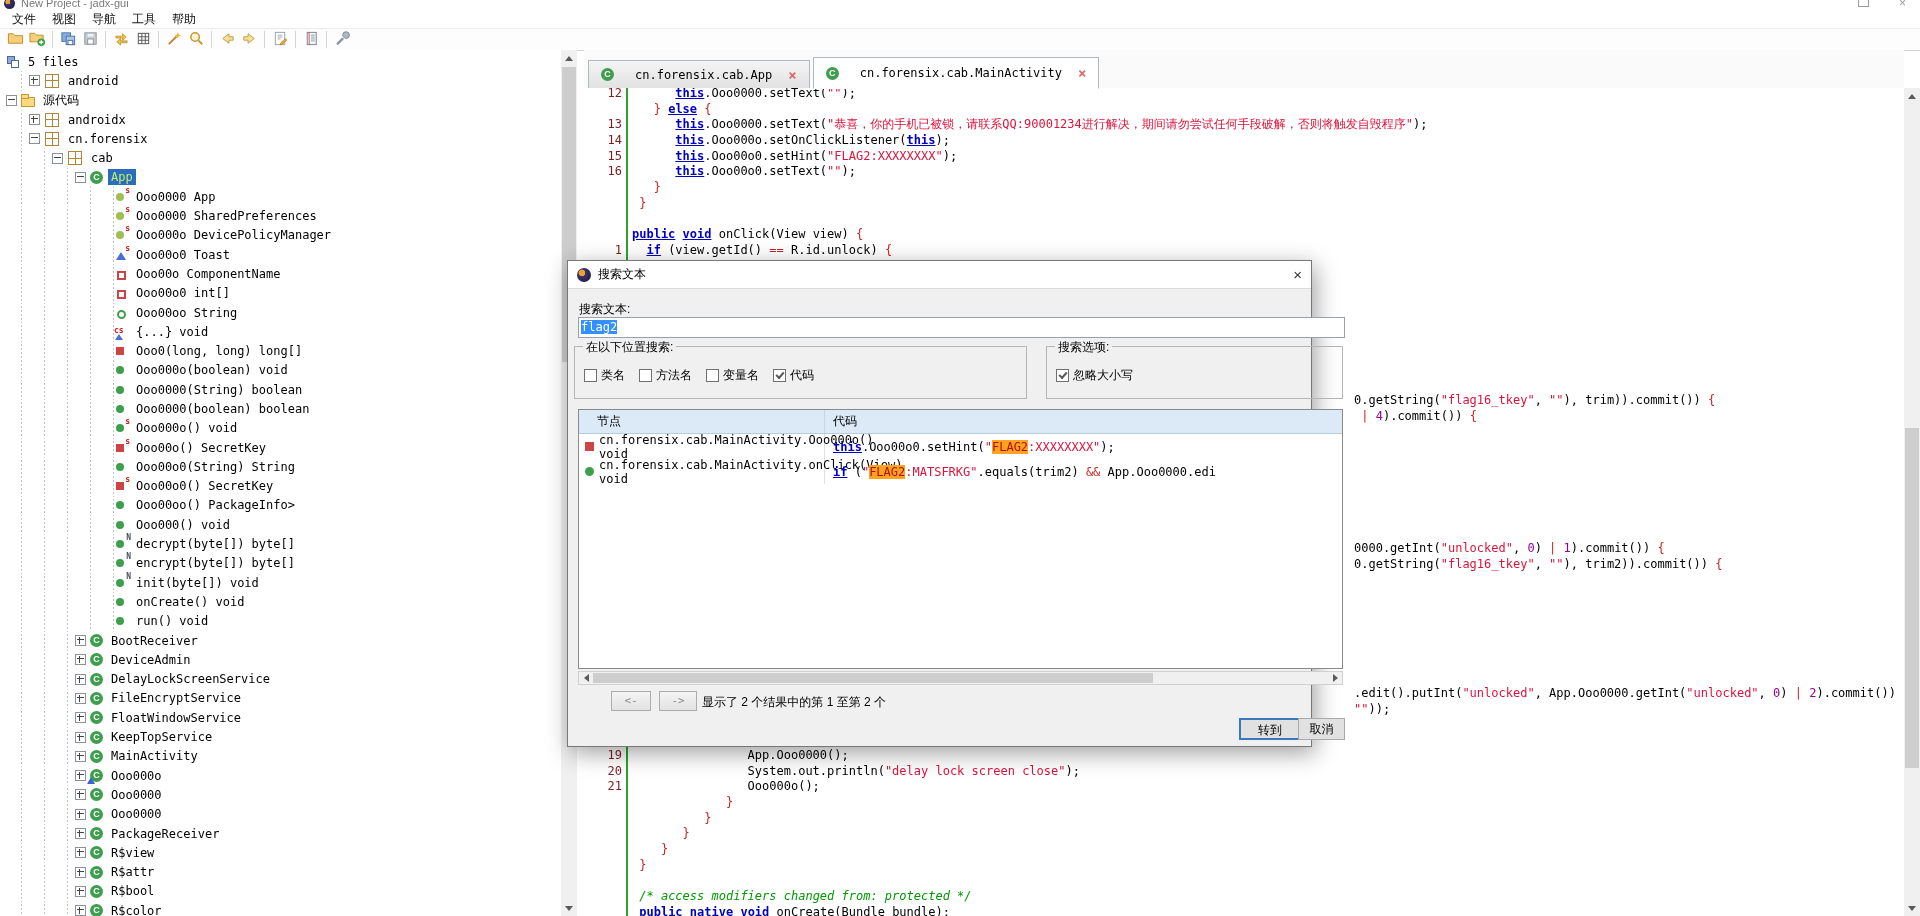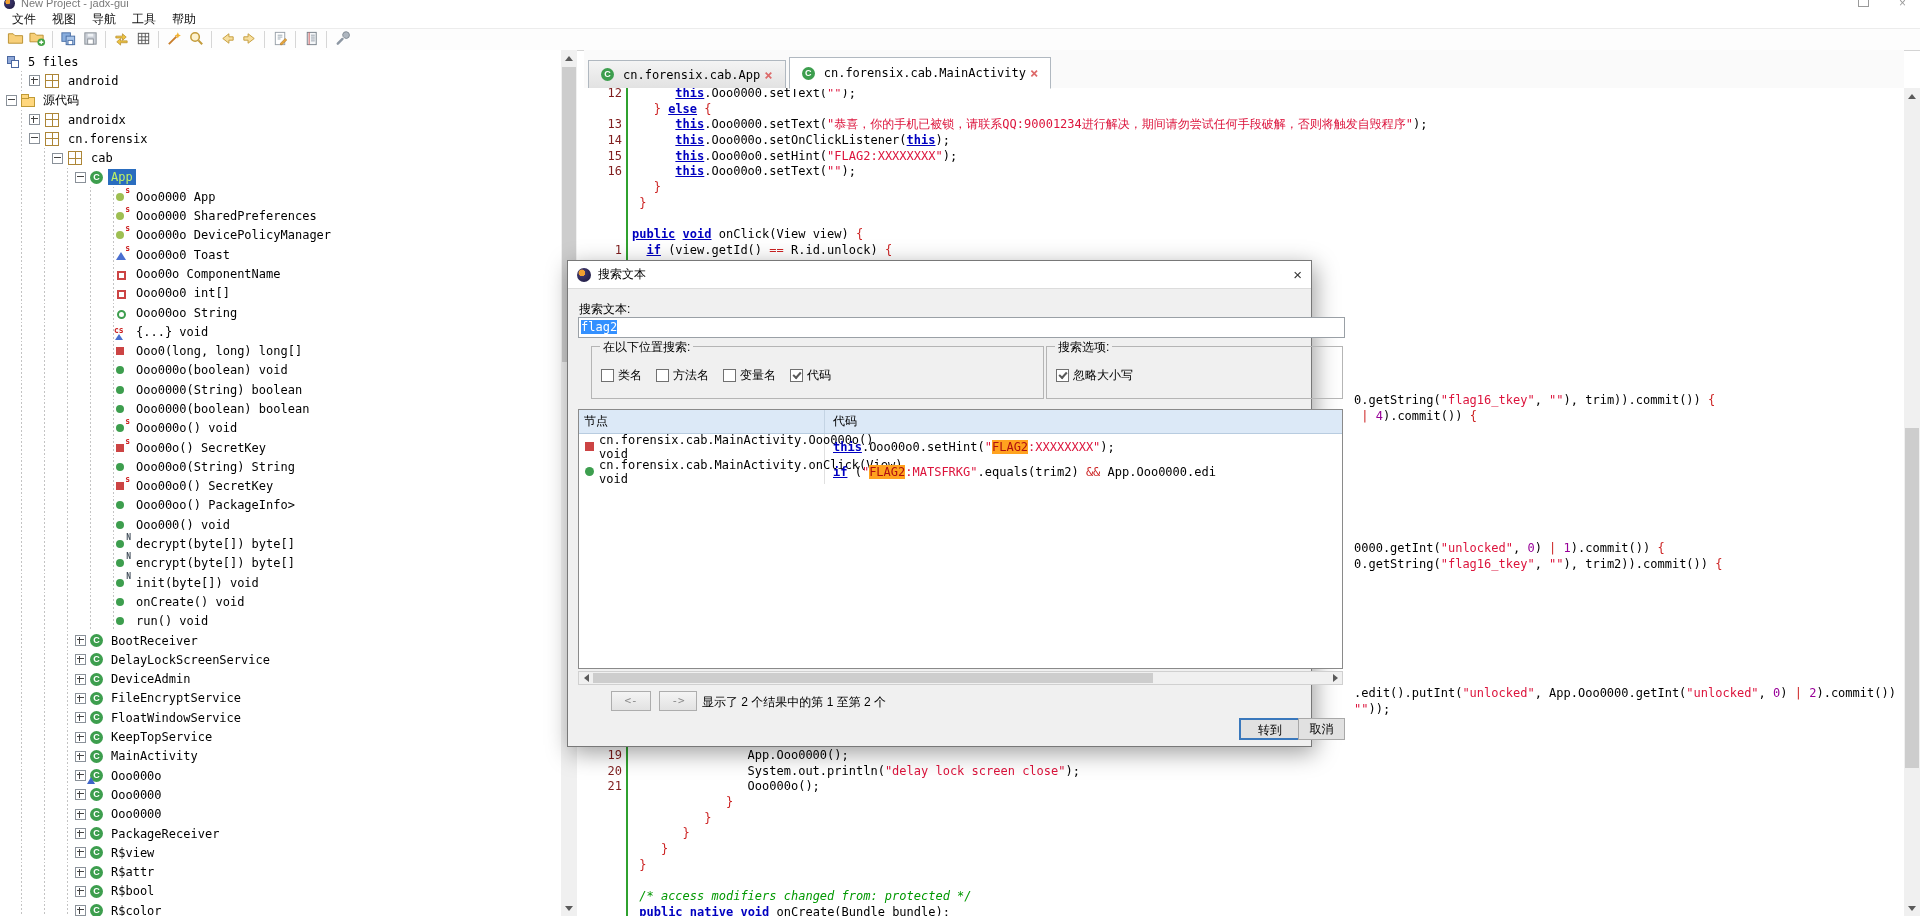--- a/index.html
+++ b/index.html
@@ -61,21 +61,21 @@
   .sb .thumb{position:absolute;left:1px;right:1px;background:#cdcdcd;}
   .sb .arr{position:absolute;left:0;width:100%;height:16px;display:flex;align-items:center;justify-content:center;}
   .tri-up{width:0;height:0;border-left:4px solid transparent;border-right:4px solid transparent;border-bottom:5px solid #5a5a5a;}
   .tri-down{width:0;height:0;border-left:4px solid transparent;border-right:4px solid transparent;border-top:5px solid #5a5a5a;}
   .tri-left{width:0;height:0;border-top:4px solid transparent;border-bottom:4px solid transparent;border-right:5px solid #5a5a5a;}
   .tri-right{width:0;height:0;border-top:4px solid transparent;border-bottom:4px solid transparent;border-left:5px solid #5a5a5a;}
 
   
   #editor{position:absolute;left:584px;top:50px;width:1320px;bottom:0;background:#fff;}
   #tabbar{position:absolute;left:0;top:0;right:0;height:38px;background:#fafafa;border-bottom:1px solid #aab2ba;display:flex;align-items:flex-end;padding-left:4px;}
-  .tab{display:flex;align-items:center;gap:4px;height:27px;padding:0 12px;border:1px solid #b0b8c0;border-bottom:none;
+  .tab{display:flex;align-items:center;gap:16px;height:27px;padding:0 12px;border:1px solid #b0b8c0;border-bottom:none;
        background:linear-gradient(#f4f4f4,#e2e2e2);font-family:"DejaVu Sans Mono",monospace;font-size:12px;margin-right:3px;}
   .tab.active{background:#fff;height:30px;position:relative;z-index:2;margin-bottom:-1px;border-bottom:1px solid #fff;}
   .tab .ti.cls{width:13px;height:13px;}
   .tab-close{color:#dd6a6a;font-weight:bold;font-size:14px;line-height:14px;}
 
   #code{position:absolute;left:0;top:38px;right:0;bottom:0;background:#fff;overflow:hidden;}
   #gutterline{position:absolute;left:42px;top:0;bottom:0;width:2px;background:#2fa12f;}
   .cl{display:flex;height:15.7px;line-height:15.7px;font-family:"DejaVu Sans Mono",monospace;font-size:12px;white-space:pre;}
   .ln{width:42px;flex:none;text-align:right;padding-right:4px;box-sizing:border-box;color:#7f1d1d;}
   .lc{padding-left:6px;}
@@ -98,24 +98,24 @@
   #dlg-label{position:absolute;left:11px;top:40px;}
   #dlg-input{position:absolute;left:10px;top:56px;width:763px;height:19px;background:#fff;border:1px solid #9aa0a6;
              font-family:"DejaVu Sans Mono",monospace;font-size:12px;line-height:19px;padding-left:2px;}
   #dlg-input .selection{background:#3390ff;color:#fff;}
   .group{position:absolute;top:85px;height:53px;border:1px solid #b5b5b5;box-sizing:border-box;}
   .group .legend{position:absolute;top:-8px;left:8px;background:#f0f0f0;padding:0 3px;}
   .group .opts{position:absolute;left:9px;top:20px;display:flex;gap:14px;align-items:center;}
   .opt{display:flex;align-items:center;gap:4px;}
   .cb{width:13px;height:13px;background:#fff;border:1px solid #707070;position:relative;flex:none;box-sizing:border-box;}
   .cb.on::after{content:"";position:absolute;left:2px;top:2px;width:6px;height:3px;border-left:2px solid #5a5a5a;border-bottom:2px solid #5a5a5a;transform:rotate(-48deg);}
-  #g1{left:23px;width:453px;} #g2{left:478px;width:297px;}
+  #g1{left:6px;width:453px;} #g2{left:478px;width:297px;}
   #rtable{position:absolute;left:10px;top:148px;width:765px;height:260px;background:#fff;border:1px solid #8a8a8a;box-sizing:border-box;}
   #rhead{height:23px;background:#dce9f7;border-bottom:1px solid #b8cce0;display:flex;}
-  .hc1{width:246px;border-right:1px solid #c4d4e4;padding-left:5px;line-height:22px;box-sizing:border-box;}
+  .hc1{width:246px;border-right:1px solid #c4d4e4;padding-left:18px;line-height:22px;box-sizing:border-box;}
   .hc2{flex:1;padding-left:8px;line-height:22px;}
   .rrow{height:25px;display:flex;font-family:"DejaVu Sans Mono",monospace;font-size:12px;align-items:center;}
   .rc1{width:246px;border-right:1px solid #e0e0e0;padding-left:6px;box-sizing:border-box;display:flex;align-items:center;gap:5px;height:100%;}
   .rc2{flex:1;padding-left:8px;white-space:pre;overflow:hidden;}
   .ri{width:9px;height:9px;flex:none;}
   .ri.m{background:#3d9e4e;border-radius:50%;}
   .ri.mp{background:#cc4444;}
   #hscroll{position:absolute;left:10px;top:410px;width:765px;height:14px;background:#f0f0f0;border:1px solid #d0d0d0;box-sizing:border-box;}
   #hscroll .harr{position:absolute;top:0;width:14px;height:12px;display:flex;align-items:center;justify-content:center;}
   #hscroll .thumb{position:absolute;top:1px;height:10px;left:14px;width:560px;background:#cdcdcd;}
@@ -417,27 +417,27 @@
     <div class="trow">
       <span class="sp" style="width: 75px;"></span>
       <span class="hd plus"></span>
       <span class="ti cls"></span>
       <span class="tlabel">BootReceiver</span>
     </div>
     <div class="trow">
       <span class="sp" style="width: 75px;"></span>
       <span class="hd plus"></span>
       <span class="ti cls"></span>
+      <span class="tlabel">DeviceAdmin</span>
+    </div>
+    <div class="trow">
+      <span class="sp" style="width: 75px;"></span>
+      <span class="hd plus"></span>
+      <span class="ti cls"></span>
       <span class="tlabel">DelayLockScreenService</span>
-    </div>
-    <div class="trow">
-      <span class="sp" style="width: 75px;"></span>
-      <span class="hd plus"></span>
-      <span class="ti cls"></span>
-      <span class="tlabel">DeviceAdmin</span>
     </div>
     <div class="trow">
       <span class="sp" style="width: 75px;"></span>
       <span class="hd plus"></span>
       <span class="ti cls"></span>
       <span class="tlabel">FileEncryptService</span>
     </div>
     <div class="trow">
       <span class="sp" style="width: 75px;"></span>
       <span class="hd plus"></span>

